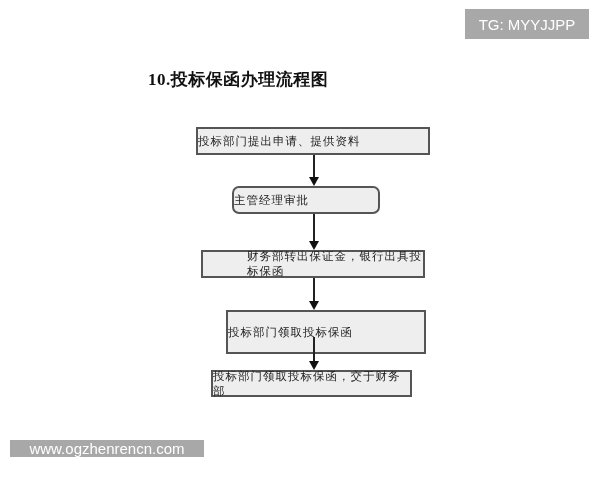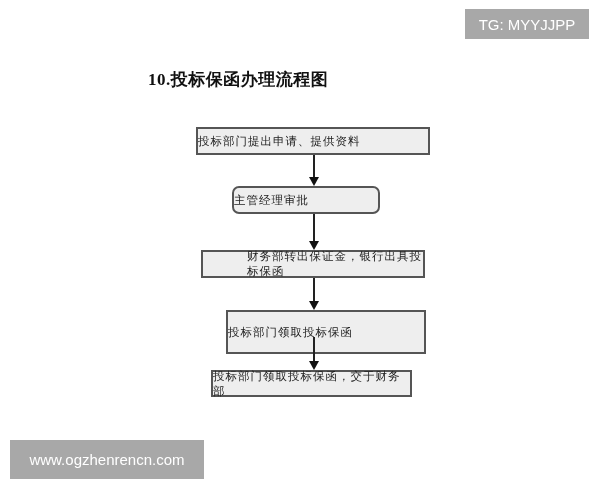--- a/index.html
+++ b/index.html
@@ -5,21 +5,21 @@
   html, body { margin:0; padding:0; }
   body { width:600px; height:480px; background:#ffffff; position:relative; overflow:hidden; font-family:"DejaVu Serif", serif; }
   .title { position:absolute; left:148px; top:68px; font-size:17px; font-weight:bold; color:#111; letter-spacing:0.5px; font-family:Liberation Serif, serif; }
   .box { position:absolute; box-sizing:border-box; border:2px solid #555; background-color:#eeeeee;
          background-image: radial-gradient(#d4d4d4 0.6px, transparent 0.7px); background-size:2px 2px;
          display:flex; align-items:center; justify-content:flex-start; font-size:11.5px; color:#222; letter-spacing:1px; }
   .vline { position:absolute; width:1.5px; background:#222; }
   .arrowhead { position:absolute; width:0; height:0; border-left:5px solid transparent; border-right:5px solid transparent; border-top:9px solid #111; }
   .badge { position:absolute; background:#a8a8a8; color:#ffffff; font-family:"Liberation Sans", sans-serif; display:flex; align-items:center; justify-content:center; }
   .badge-tg { left:465px; top:9px; width:124px; height:30px; font-size:15px; }
-  .badge-url { left:10px; top:440px; width:194px; height:39px; font-size:15px; }
+  .badge-url { left:10px; top:440px; width:194px; height:17px; font-size:15px; }
 </style>
 </head>
 <body>
 
 <div class="badge badge-tg">TG: MYYJJPP</div>
 
 <div class="title">10.投标保函办理流程图</div>
 
 <div>
   <div class="box" style="left:196px; top:127px; width:234px; height:28px;">

